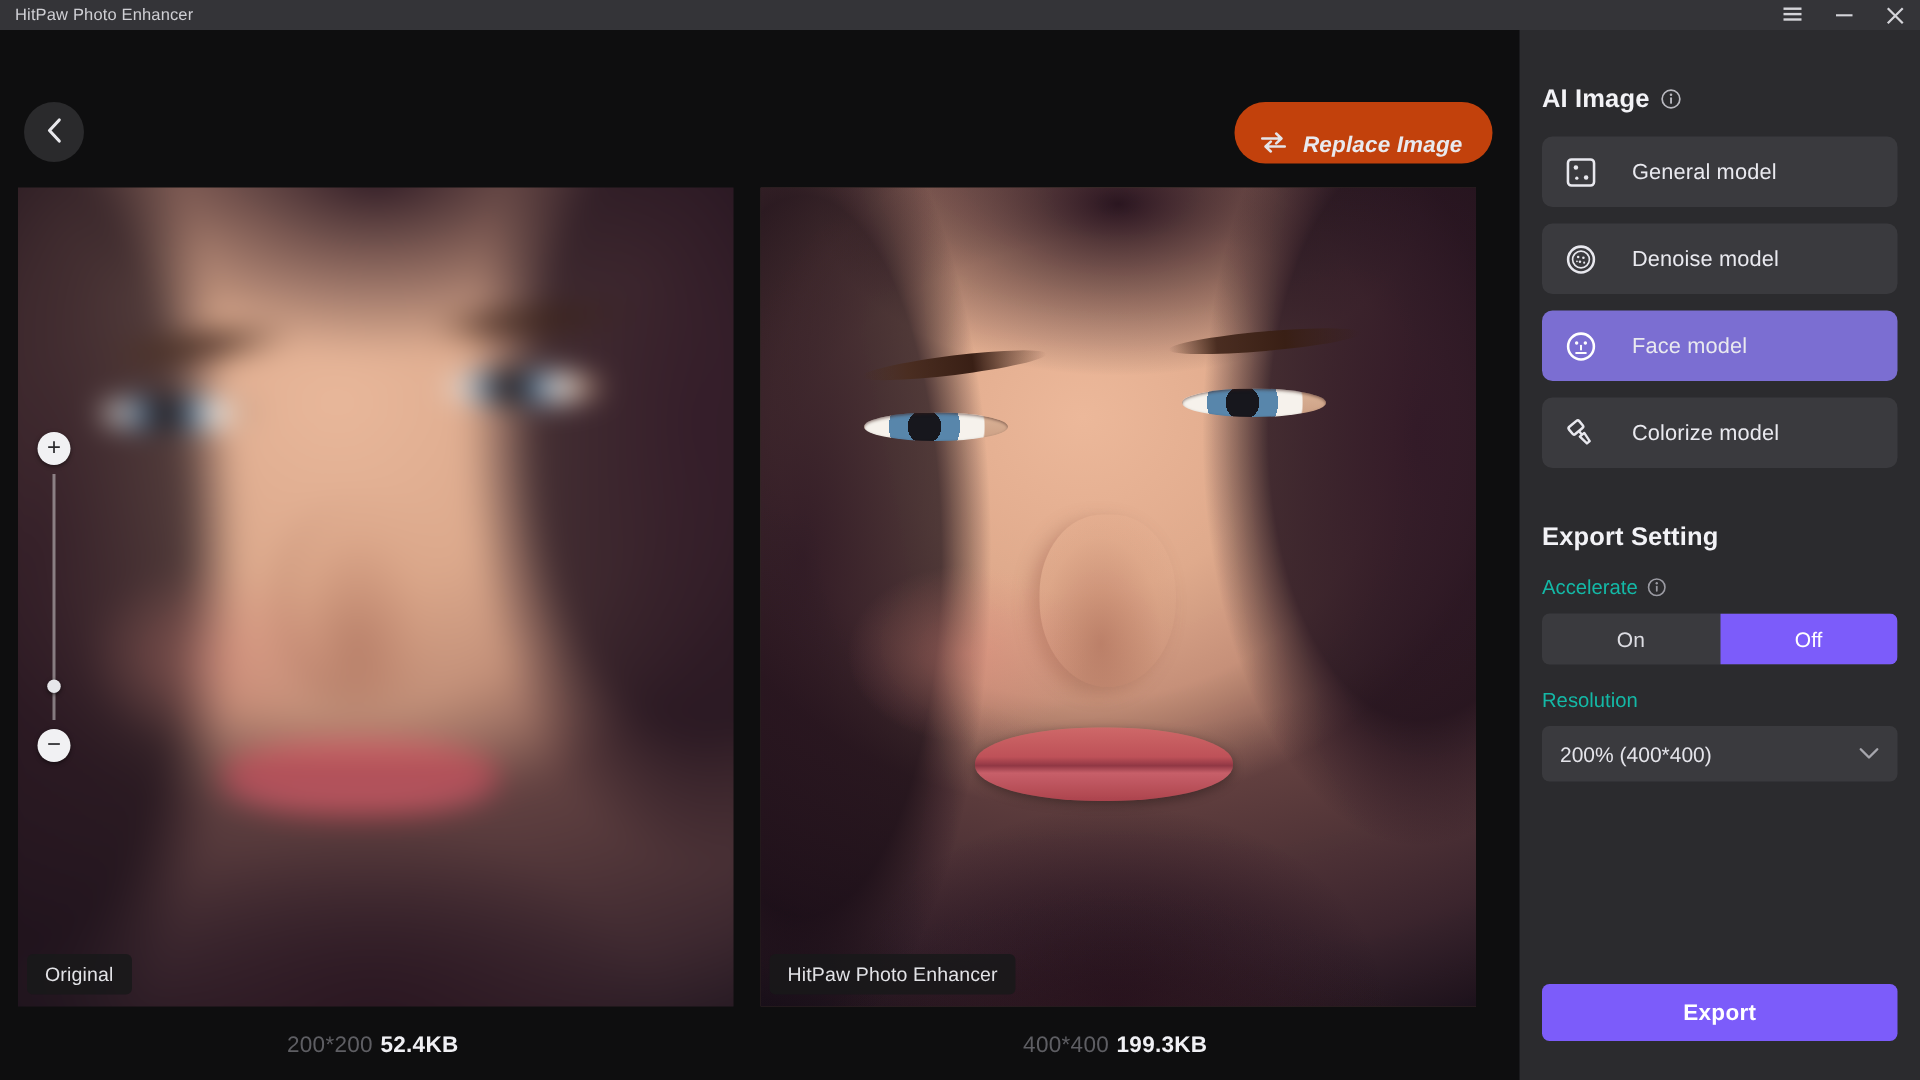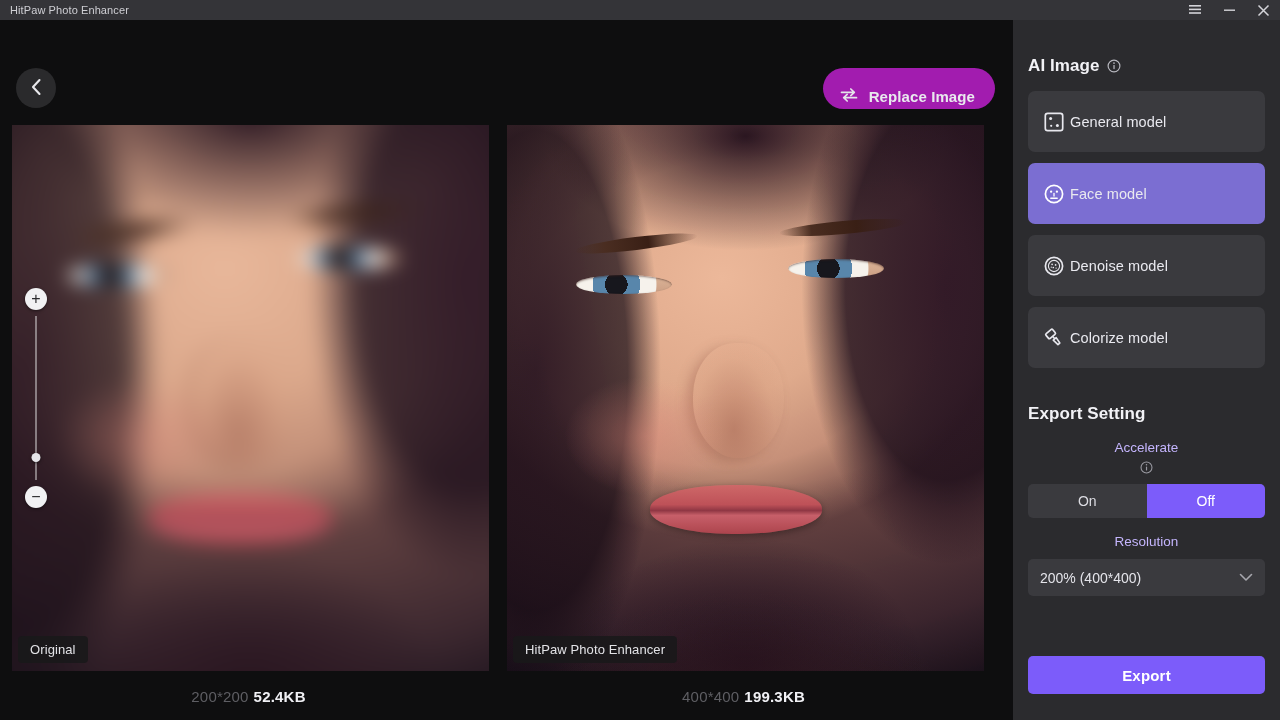--- a/index.html
+++ b/index.html
@@ -69,23 +69,23 @@
     cursor: pointer;
     border: none;
   }
 
   .replace-btn {
     position: absolute;
     right: 18px; top: 48px;
     height: 41px;
     padding: 16px 20px 0 16px;
     border-radius: 21px;
-    background: #a21caf;
+    background: #c2410c;
     display: flex; align-items: center; gap: 10px;
-    cursor: pointer; border: none;
+    cursor: pointer; border: none; font-style: italic;
   }
   .replace-label {
     color: #e9e9ee;
     font-size: 15px;
     font-weight: 600;
     letter-spacing: .1px;
     white-space: nowrap;
   }
 
   
@@ -250,45 +250,44 @@
     display: flex; align-items: center; gap: 7px;
     color: #f2f2f6;
     font-size: 17px;
     font-weight: 700;
     letter-spacing: .1px;
   }
   .ai-heading { margin-top: 36px; }
 
   .model-list { margin-top: 15px; display: flex; flex-direction: column; gap: 11px; }
   .model-btn {
-    height: 61px;
+    height: 47px;
     border-radius: 7px;
     background: #3a3a3e;
     display: flex; align-items: center;
     padding: 0 14px;
-    gap: 4px;
+    gap: 22px;
     cursor: pointer; border: none;
     width: 100%;
   }
   .model-btn.selected { background: #7b6ed2; }
   .model-label {
     color: #e9e9ef;
     font-size: 14.5px;
     letter-spacing: .1px;
     white-space: nowrap;
   }
   .model-icon { width: 24px; height: 24px; flex: 0 0 24px; display: flex; align-items: center; justify-content: center; }
 
   .export-heading { margin-top: 36px; }
   .sub-label {
     display: flex; align-items: center; gap: 6px;
-    color: #c4b5fd;
+    color: #14b8a6;
     font-size: 13.5px;
     margin-top: 16px;
-    flex-direction: column;
   }
   .toggle-group {
     margin-top: 10px;
     height: 34px;
     border-radius: 5px;
     overflow: hidden;
     display: flex;
     background: #3a3a3e;
   }
   .toggle-opt {
@@ -453,48 +452,48 @@
             <svg width="22" height="22" viewBox="0 0 22 22" aria-hidden="true">
               <rect x="2.3" y="2.3" width="17.4" height="17.4" rx="2.4" stroke="#e8e8ee" stroke-width="1.7" fill="none"></rect>
               <circle cx="7.6" cy="7.6" r="1.5" fill="#e8e8ee"></circle>
               <circle cx="14.4" cy="14.4" r="1.5" fill="#e8e8ee"></circle>
               <circle cx="8.2" cy="14.8" r="1.1" fill="#e8e8ee"></circle>
             </svg>
           </span>
           <span class="model-label">General model</span>
         </button>
 
-        <button class="model-btn selected">
-          <span class="model-icon">
-            <svg width="22" height="22" viewBox="0 0 22 22" aria-hidden="true">
-              <circle cx="11" cy="11" r="8.6" stroke="#ffffff" stroke-width="1.7" fill="none"></circle>
-              <circle cx="8.1" cy="8.7" r="1.15" fill="#ffffff"></circle>
-              <circle cx="13.9" cy="8.7" r="1.15" fill="#ffffff"></circle>
-              <path d="M11 10.4 V13" stroke="#ffffff" stroke-width="1.3" stroke-linecap="round"></path>
-              <path d="M7.8 15.3 H14.2" stroke="#ffffff" stroke-width="1.4" stroke-linecap="round"></path>
-            </svg>
-          </span>
-          <span class="model-label">Face model</span>
-        </button>
-
         <button class="model-btn">
           <span class="model-icon">
             <svg width="22" height="22" viewBox="0 0 22 22" aria-hidden="true">
               <circle cx="11" cy="11" r="8.6" stroke="#e8e8ee" stroke-width="1.7" fill="none"></circle>
               <circle cx="11" cy="11" r="5.6" stroke="#e8e8ee" stroke-width="1.1" fill="none"></circle>
               <circle cx="9.1" cy="9.3" r=".85" fill="#e8e8ee"></circle>
               <circle cx="12.6" cy="9.9" r=".85" fill="#e8e8ee"></circle>
               <circle cx="10.3" cy="12.5" r=".85" fill="#e8e8ee"></circle>
               <circle cx="13.1" cy="13.1" r=".7" fill="#e8e8ee"></circle>
               <circle cx="8.3" cy="12.2" r=".6" fill="#e8e8ee"></circle>
             </svg>
           </span>
           <span class="model-label">Denoise model</span>
         </button>
 
+        <button class="model-btn selected">
+          <span class="model-icon">
+            <svg width="22" height="22" viewBox="0 0 22 22" aria-hidden="true">
+              <circle cx="11" cy="11" r="8.6" stroke="#ffffff" stroke-width="1.7" fill="none"></circle>
+              <circle cx="8.1" cy="8.7" r="1.15" fill="#ffffff"></circle>
+              <circle cx="13.9" cy="8.7" r="1.15" fill="#ffffff"></circle>
+              <path d="M11 10.4 V13" stroke="#ffffff" stroke-width="1.3" stroke-linecap="round"></path>
+              <path d="M7.8 15.3 H14.2" stroke="#ffffff" stroke-width="1.4" stroke-linecap="round"></path>
+            </svg>
+          </span>
+          <span class="model-label">Face model</span>
+        </button>
+
         <button class="model-btn">
           <span class="model-icon">
             <svg width="22" height="22" viewBox="0 0 22 22" aria-hidden="true">
               <g transform="rotate(-40 11 11)">
                 <rect x="6.6" y="2.6" width="8.8" height="6.2" rx="1.3" stroke="#e8e8ee" stroke-width="1.7" fill="none"></rect>
                 <path d="M11 8.8 V12.1" stroke="#e8e8ee" stroke-width="1.6"></path>
                 <path d="M9.1 12.1 H12.9 L12.2 18.6 H9.8 Z" stroke="#e8e8ee" stroke-width="1.6" fill="none" stroke-linejoin="round"></path>
               </g>
             </svg>
           </span>

